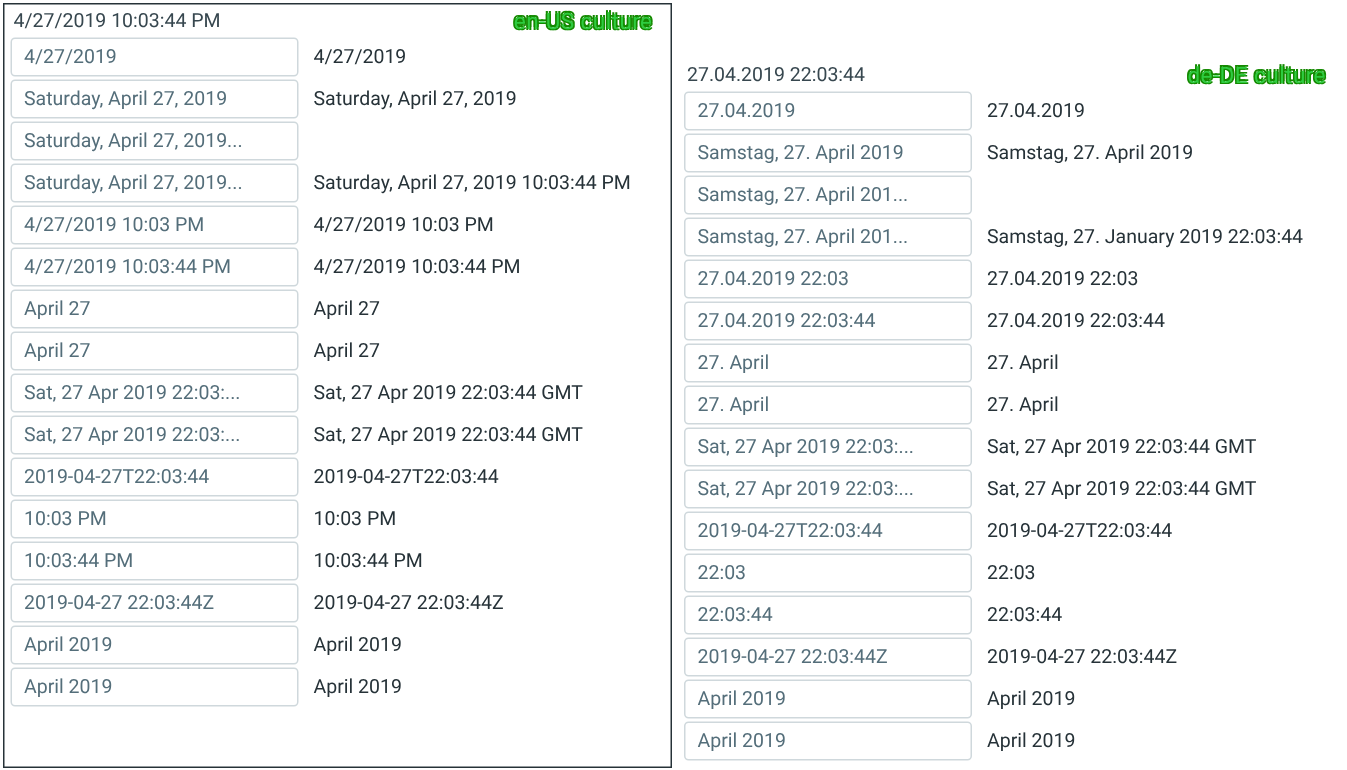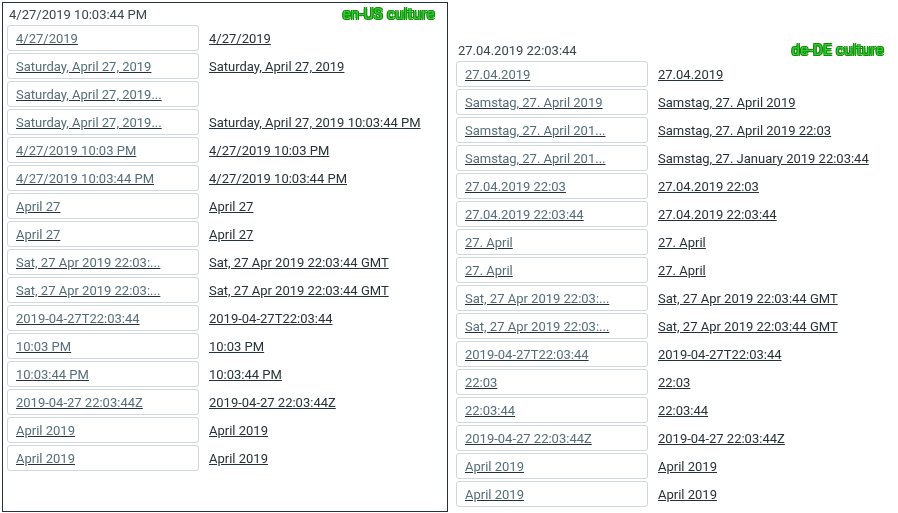--- a/index.html
+++ b/index.html
@@ -43,21 +43,20 @@
        1px  1px 0 #148a00;
     letter-spacing: 0.3px;
   }
   .rows {
     padding: 0 4px 4px 4px;
   }
   .row {
     display: flex;
     align-items: stretch;
     height: 28px;
-    text-decoration: underline;
   }
   .cell-input {
     width: 192px;
     flex: none;
     display: flex;
     align-items: center;
   }
   .cell-input input {
     width: 100%;
     height: 26px;
@@ -206,21 +205,20 @@
         <div class="row">
           <div class="cell-input">
             <input type="text" value="Samstag, 27. April 2019" style="">
           </div>
           <div class="cell-text">Samstag, 27. April 2019</div>
         </div>
         <div class="row">
           <div class="cell-input">
             <input type="text" value="Samstag, 27. April 201..." style="">
           </div>
-          <div class="cell-text">Samstag, 27. April 2019 22:03</div>
         </div>
         <div class="row">
           <div class="cell-input">
             <input type="text" value="Samstag, 27. April 201..." style="">
           </div>
           <div class="cell-text">Samstag, 27. January 2019 22:03:44</div>
         </div>
         <div class="row">
           <div class="cell-input">
             <input type="text" value="27.04.2019 22:03" style="">

